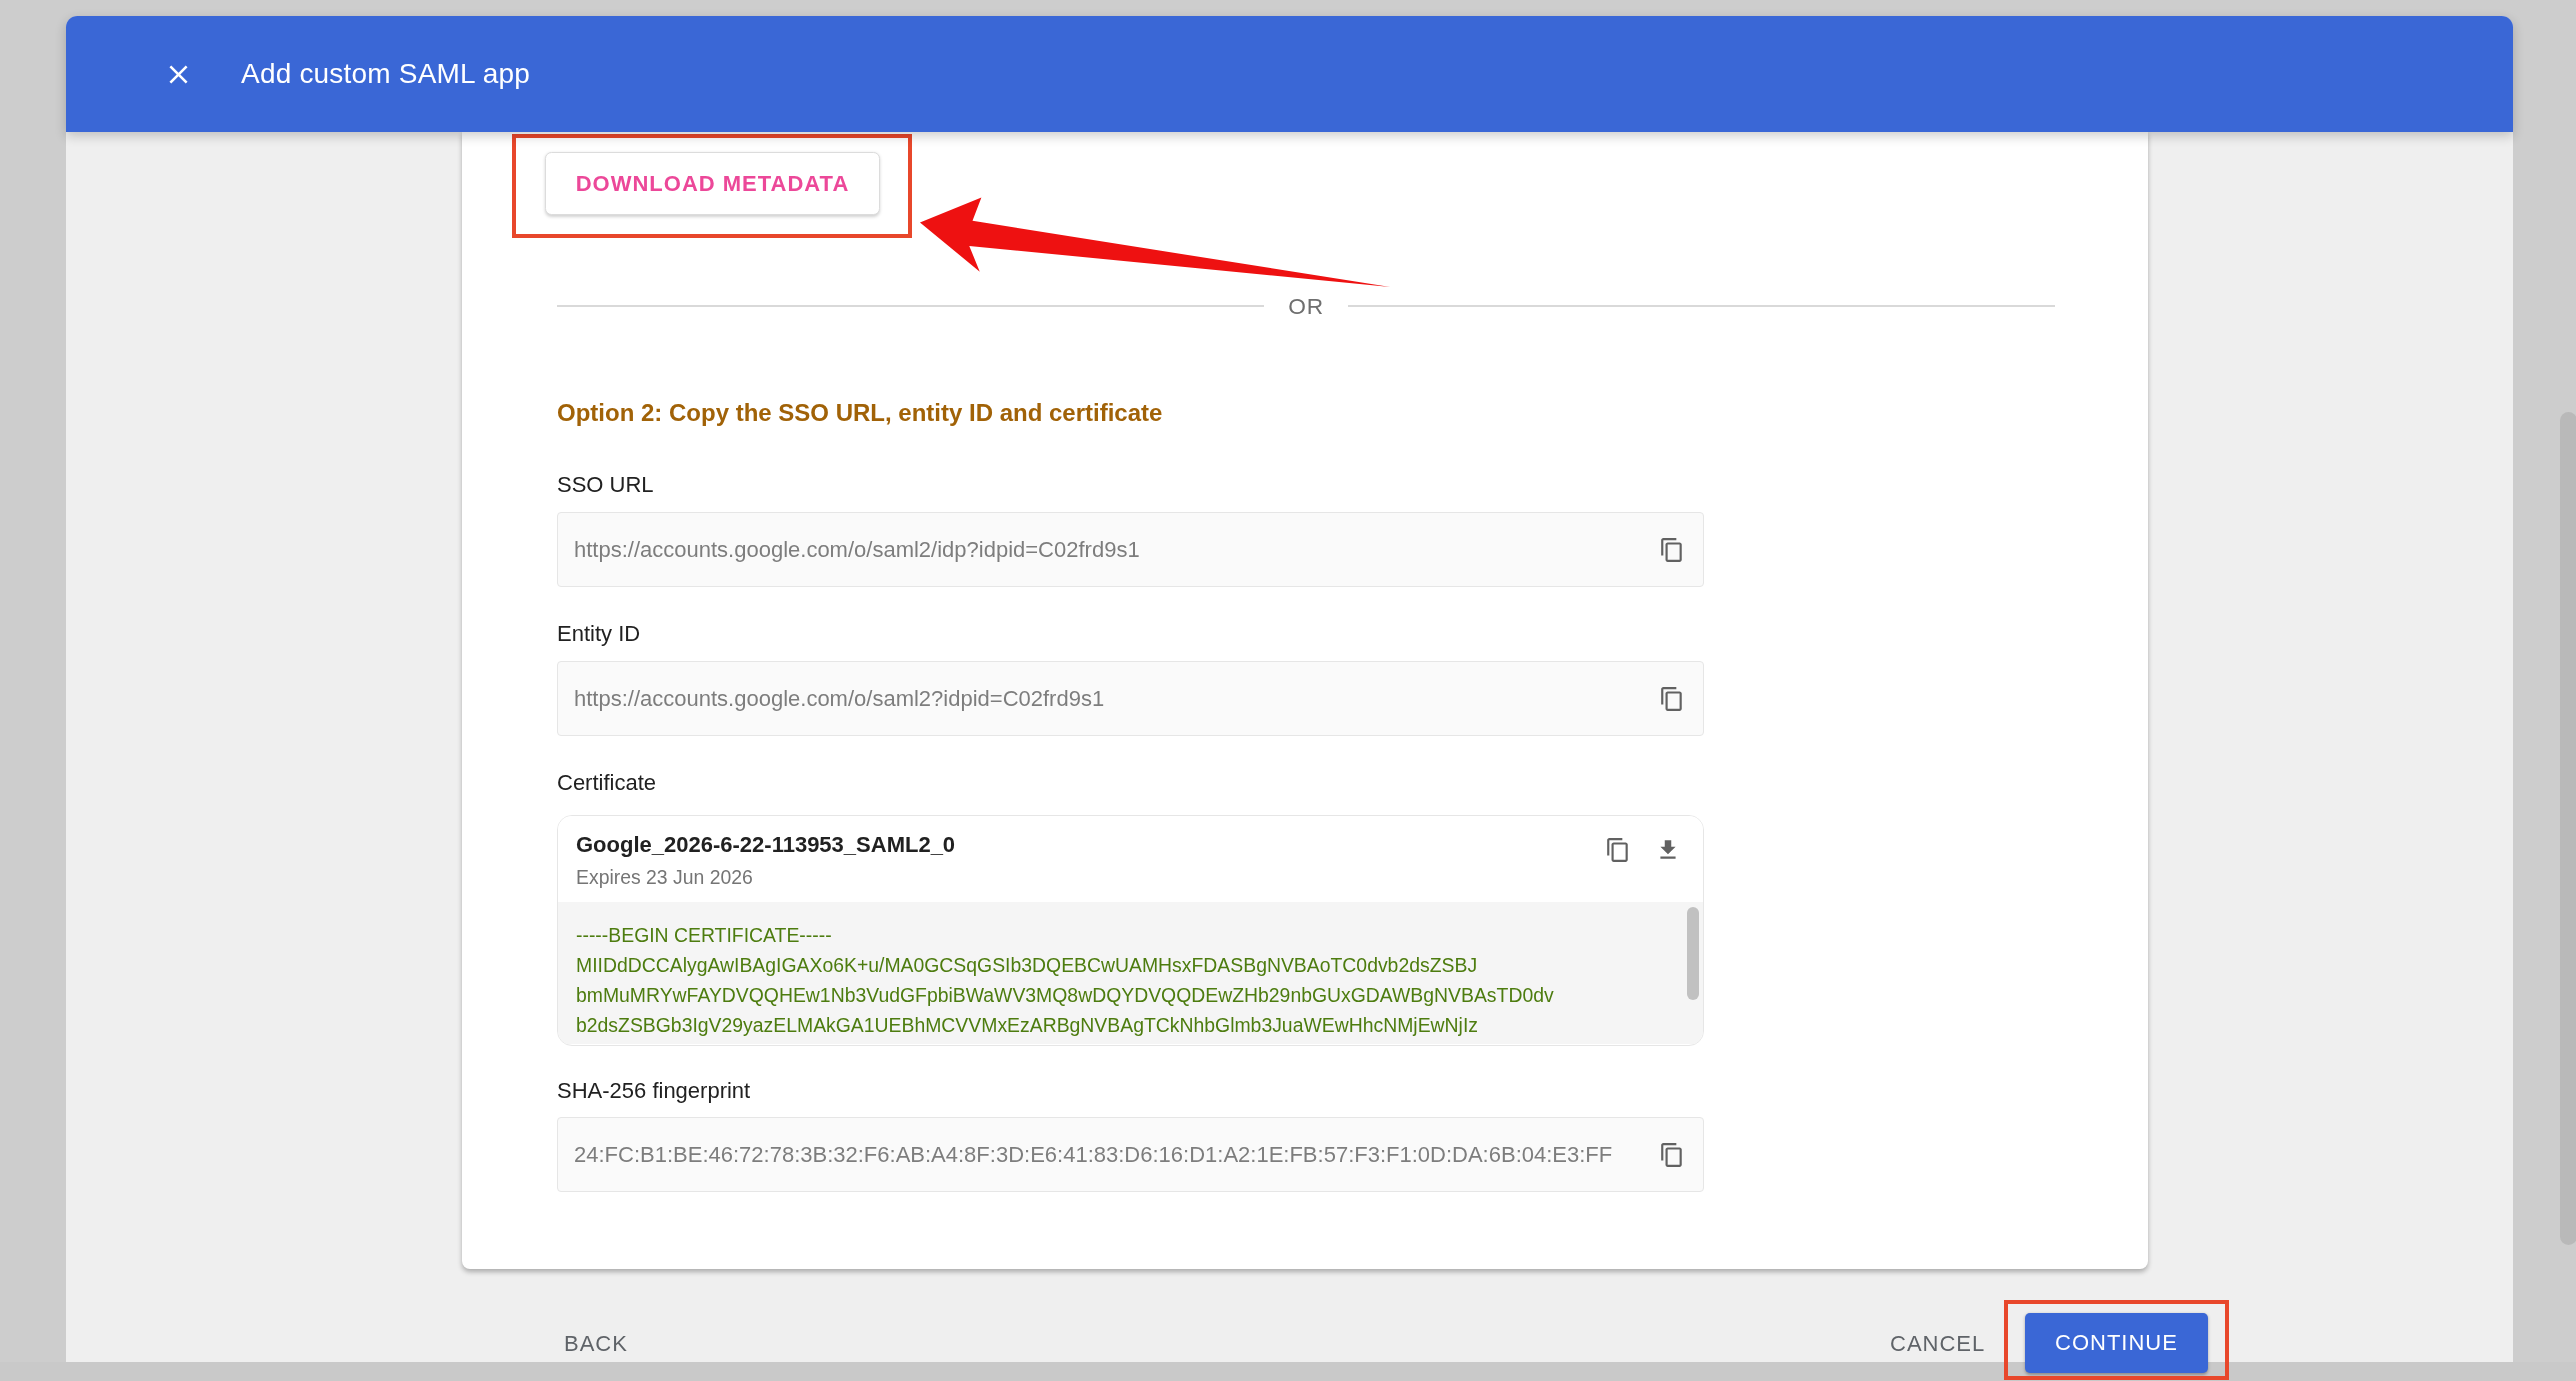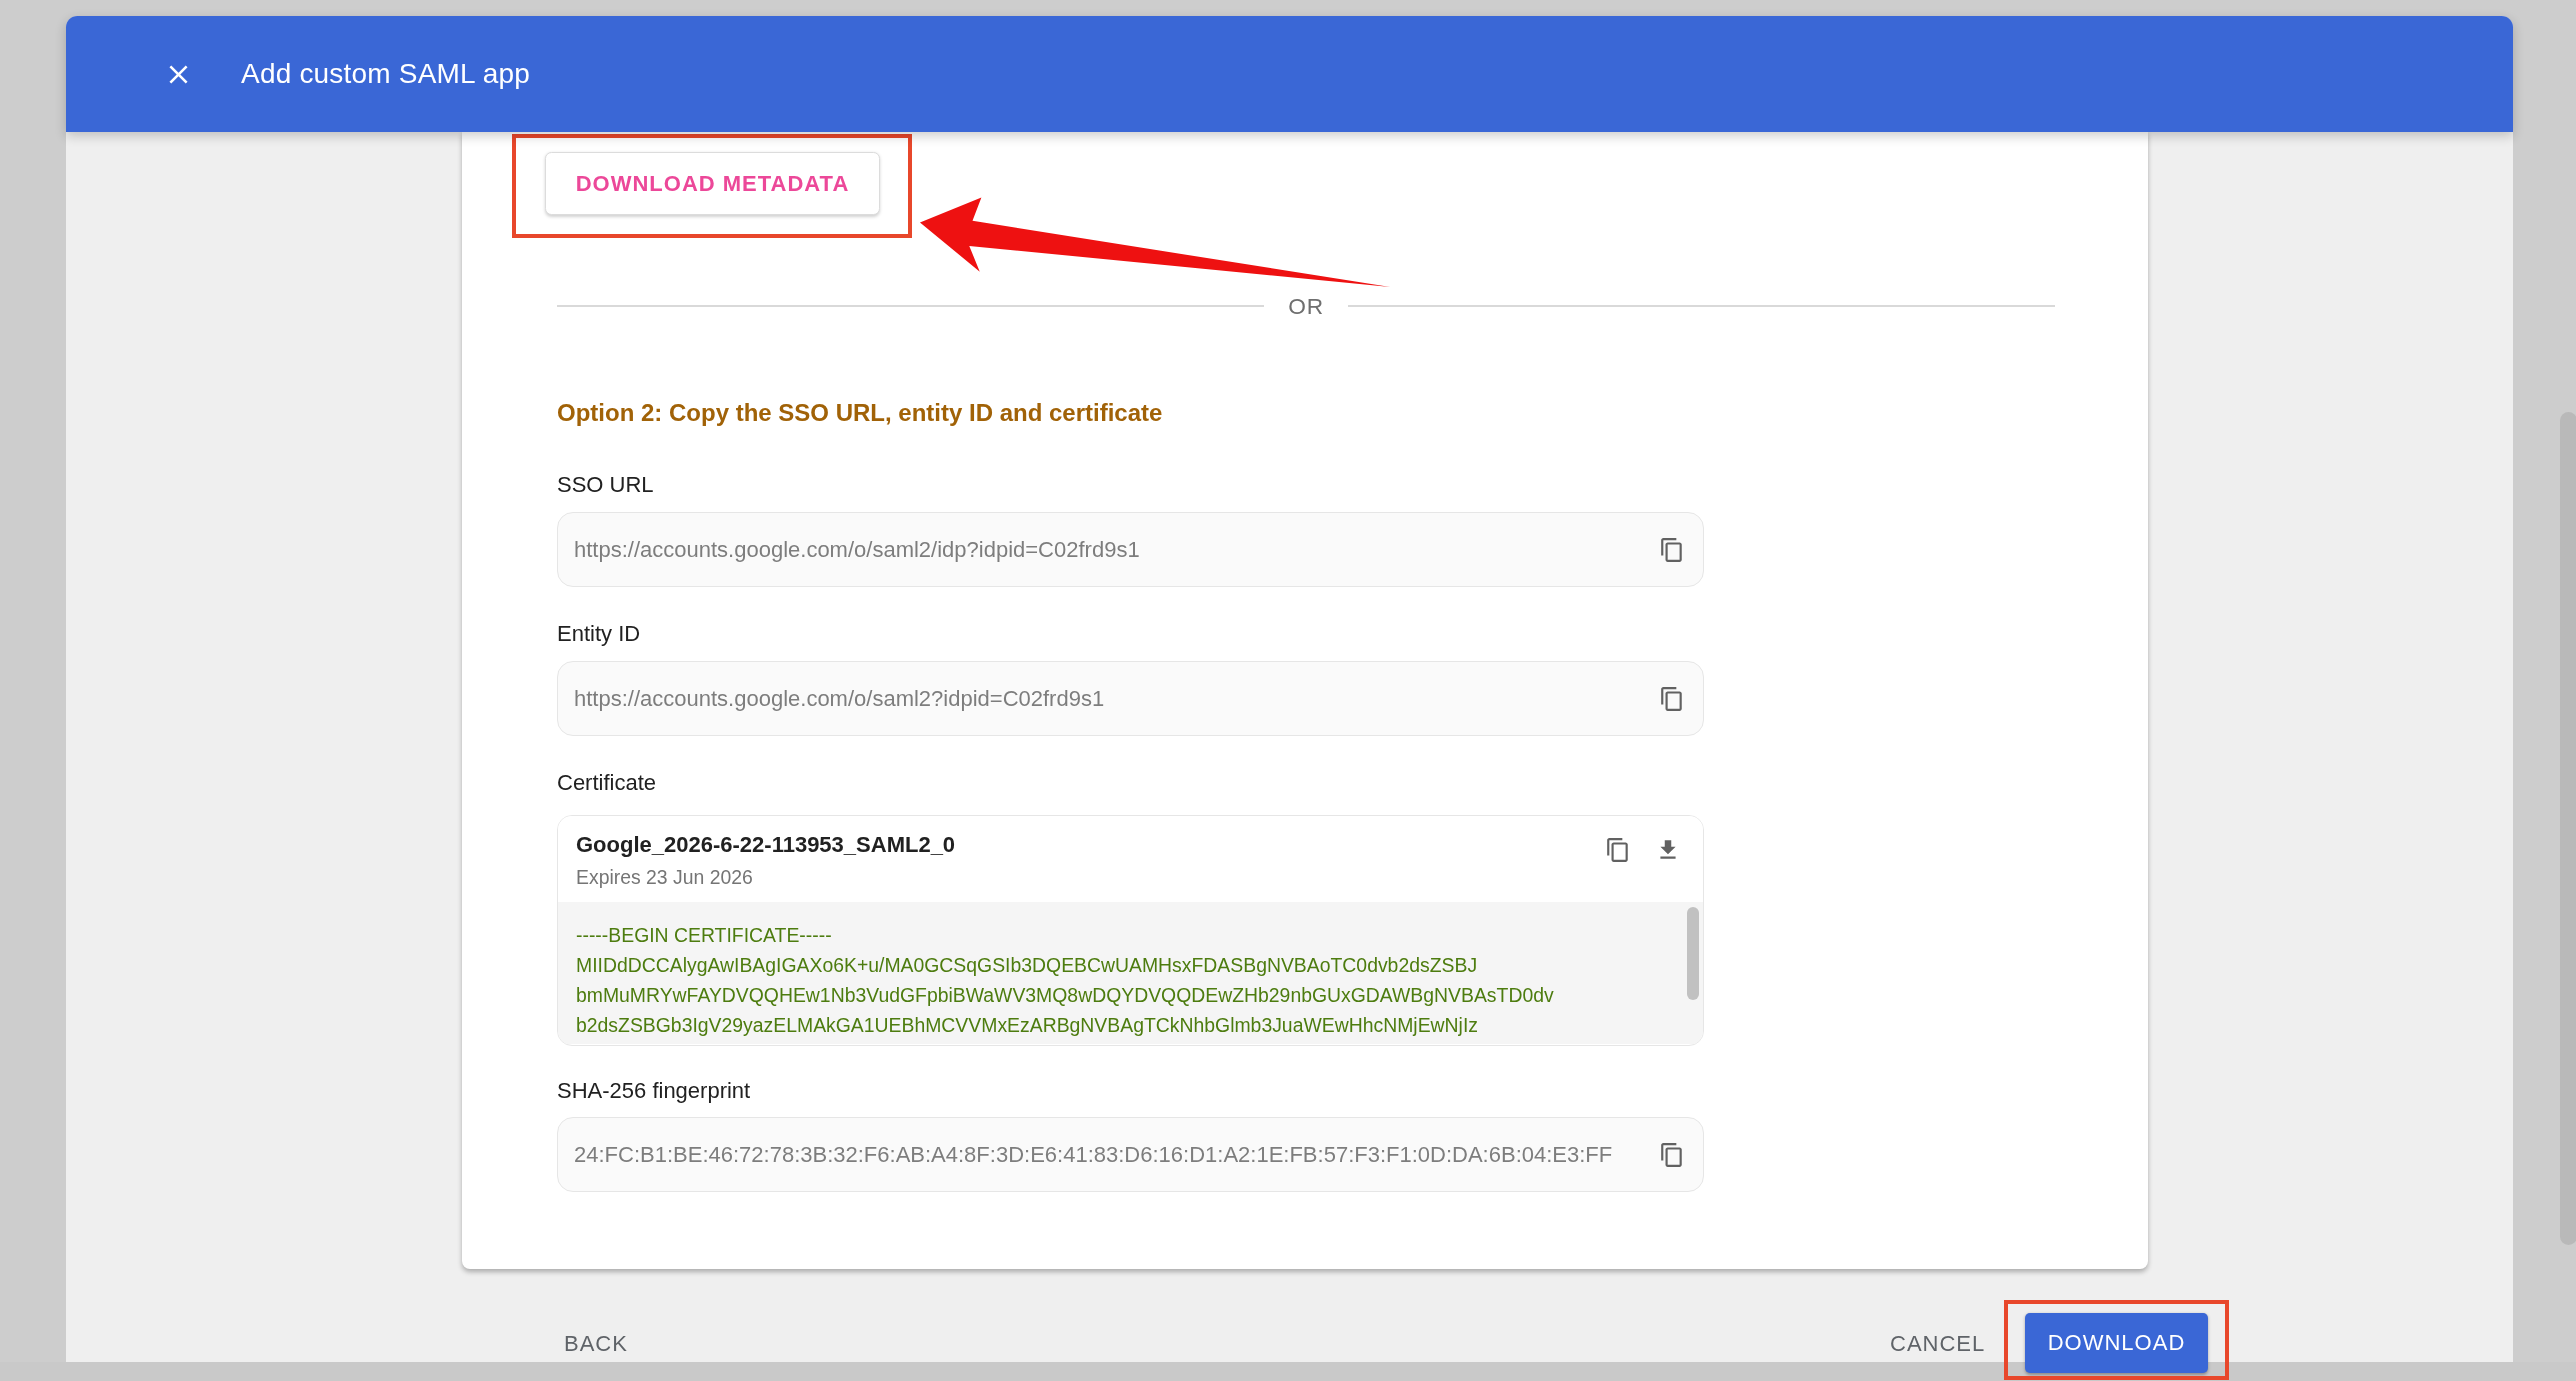--- a/index.html
+++ b/index.html
@@ -32,21 +32,21 @@
 
   .or-row { position:absolute; left:95px; top:162px; width:1498px; height:24px;
             display:flex; align-items:center; }
   .or-row .line { flex:1; height:1.6px; background:#d9d9d9; }
   .or-row .or-label { padding:0 24px; color:#6f6f6f; font-size:22.7px; font-weight:500; letter-spacing:0.8px; }
 
   .opt2-heading { position:absolute; left:95px; top:267px; font-size:24px; font-weight:700; color:#a16207; }
 
   .field-label { position:absolute; left:95px; font-size:22px; color:#212121; }
   .field { position:absolute; left:95px; width:1147px; height:75px; background:#fafafa;
-           border:1.6px solid #e6e6e6; border-radius:16px; display:flex; align-items:center; }
+           border:1.6px solid #e6e6e6; border-radius:4px; display:flex; align-items:center; }
   .field .fval { margin-left:16px; font-size:22px; color:#7d7d7d; white-space:nowrap; overflow:hidden; flex:1; }
   .icon-btn { background:none; border:none; cursor:pointer; width:39px; height:39px;
               display:flex; align-items:center; justify-content:center; flex:0 0 auto; }
   .field .icon-btn { margin-right:11.3px; }
 
   .cert-box { position:absolute; left:95px; top:683px; width:1147px; height:231px;
               border:1.6px solid #e6e6e6; border-radius:15px; background:#ffffff; overflow:hidden; }
   .cert-head { position:absolute; left:0; top:0; width:100%; height:87px; background:#ffffff; }
   .cert-title { position:absolute; left:18px; top:16px; font-size:22px; font-weight:700; color:#212121; }
   .cert-exp { position:absolute; left:18px; top:50px; font-size:19.4px; color:#757575; }
@@ -158,21 +158,21 @@
           <svg width="26" height="26" viewBox="0 0 24 24">
             <path d="M16 1H4c-1.1 0-2 .9-2 2v14h2V3h12V1zm3 4H8c-1.1 0-2 .9-2 2v14c0 1.1.9 2 2 2h11c1.1 0 2-.9 2-2V7c0-1.1-.9-2-2-2zm0 16H8V7h11v14z" fill="#616161"></path>
           </svg>
         </button>
       </div>
 
     </div>
 
     <button class="footer-link back-btn">BACK</button>
     <button class="footer-link cancel-btn">CANCEL</button>
-    <button class="continue-btn">DOWNLOAD</button>
+    <button class="continue-btn">CONTINUE</button>
     <div class="annot-box annot-continue"></div>
 
     <div class="page-scrollbar"></div>
   </div>
 
   <div class="bottom-strip"></div>
 </div>
 
 
 </body></html>

